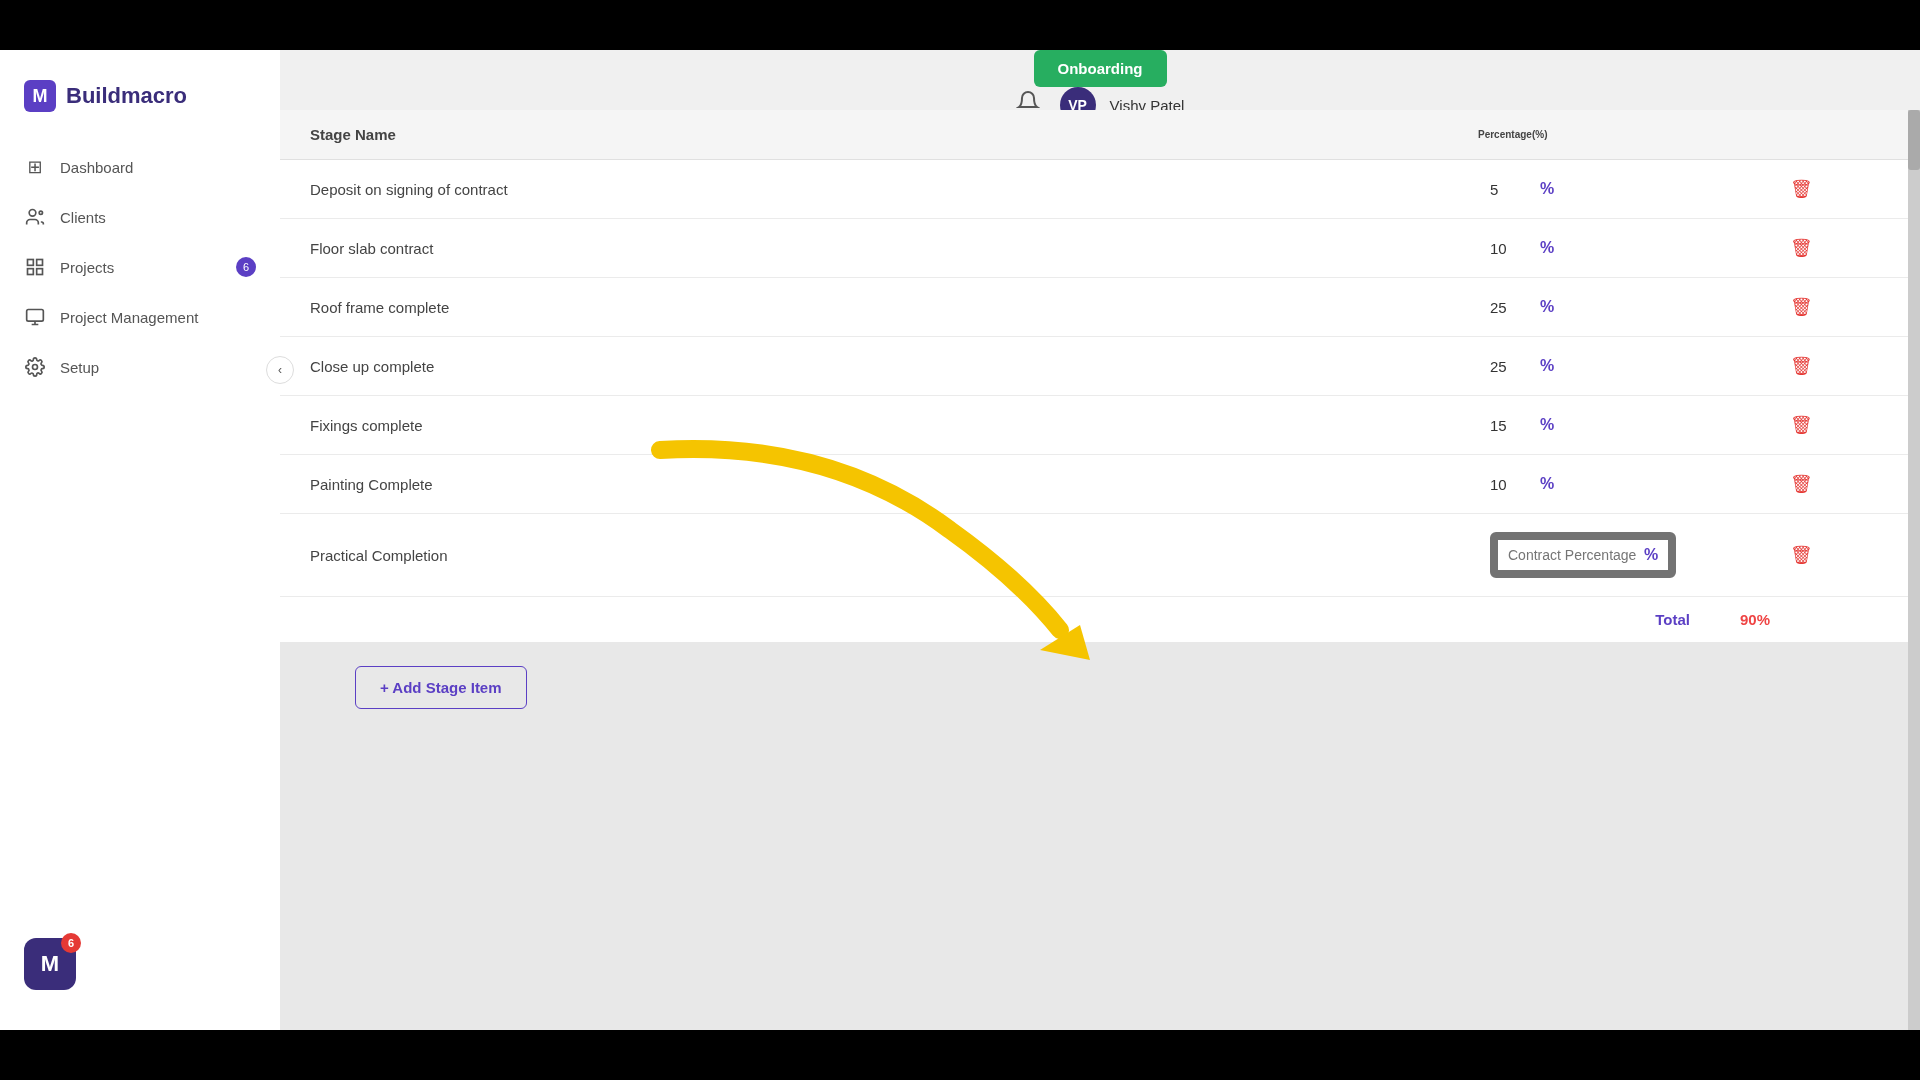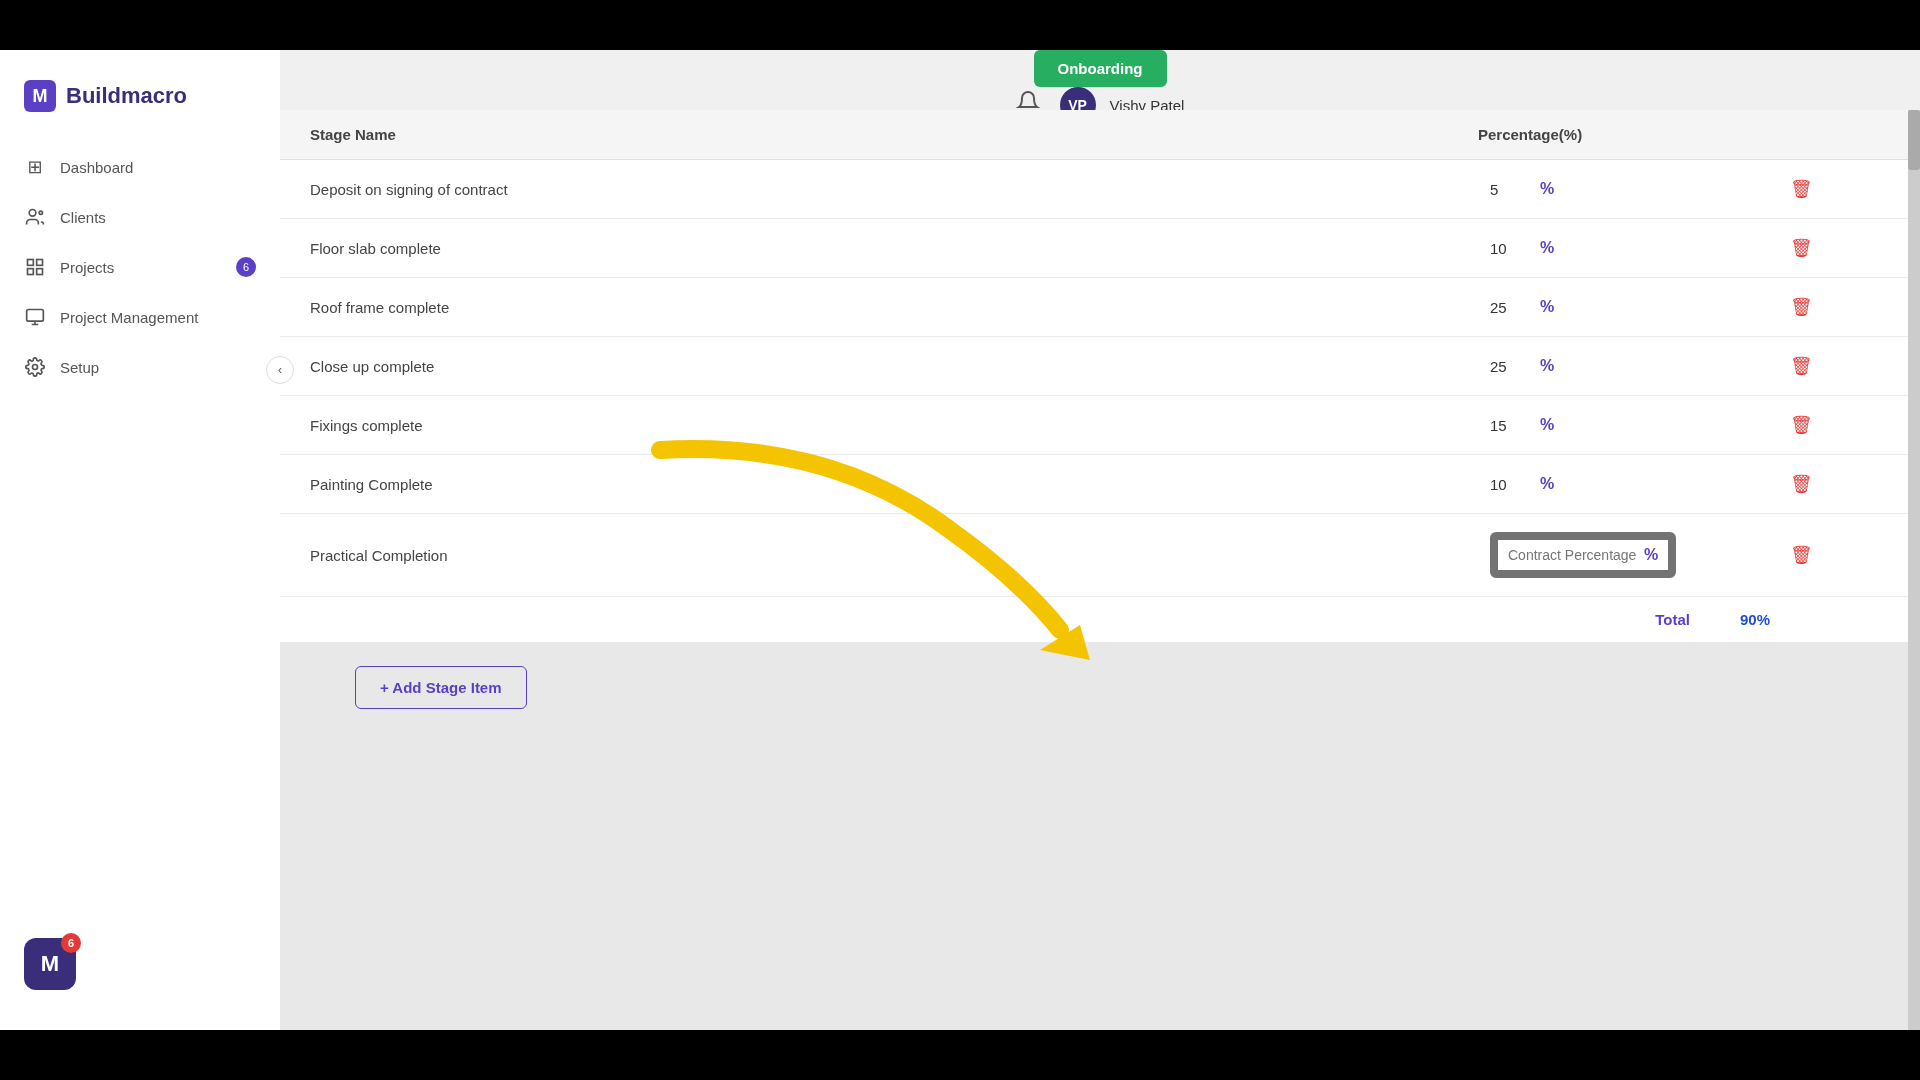--- a/index.html
+++ b/index.html
@@ -258,21 +258,21 @@
 
     .col-stage-name {
       flex: 1;
       font-size: 15px;
       font-weight: 600;
       color: #444;
     }
 
     .col-percentage {
       width: 300px;
-      font-size: 15px;
+      font-size: 10px;
       font-weight: 600;
       color: #444;
       text-align: left;
     }
 
     .col-actions {
       width: 100px;
     }
 
     .table-row {
@@ -355,21 +355,21 @@
     }
 
     .total-label {
       font-size: 15px;
       color: #5b3fc4;
       font-weight: 600;
     }
 
     .total-value {
       font-size: 15px;
-      color: #1d4ed8;
+      color: #ef4444;
       font-weight: 600;
       min-width: 60px;
       text-align: right;
     }
 
     
     .add-btn-container {
       padding: 24px 30px;
       background: #e8e8e8;
     }
@@ -489,21 +489,21 @@
         <div class="cell-percentage">
           <span class="percentage-value">5</span>
           <span class="pct-symbol">%</span>
         </div>
         <div class="cell-actions">
           <button class="delete-btn">🗑</button>
         </div>
       </div>
 
       <div class="table-row">
-        <span class="cell-name">Floor slab complete</span>
+        <span class="cell-name">Floor slab contract</span>
         <div class="cell-percentage">
           <span class="percentage-value">10</span>
           <span class="pct-symbol">%</span>
         </div>
         <div class="cell-actions">
           <button class="delete-btn">🗑</button>
         </div>
       </div>
 
       <div class="table-row">

